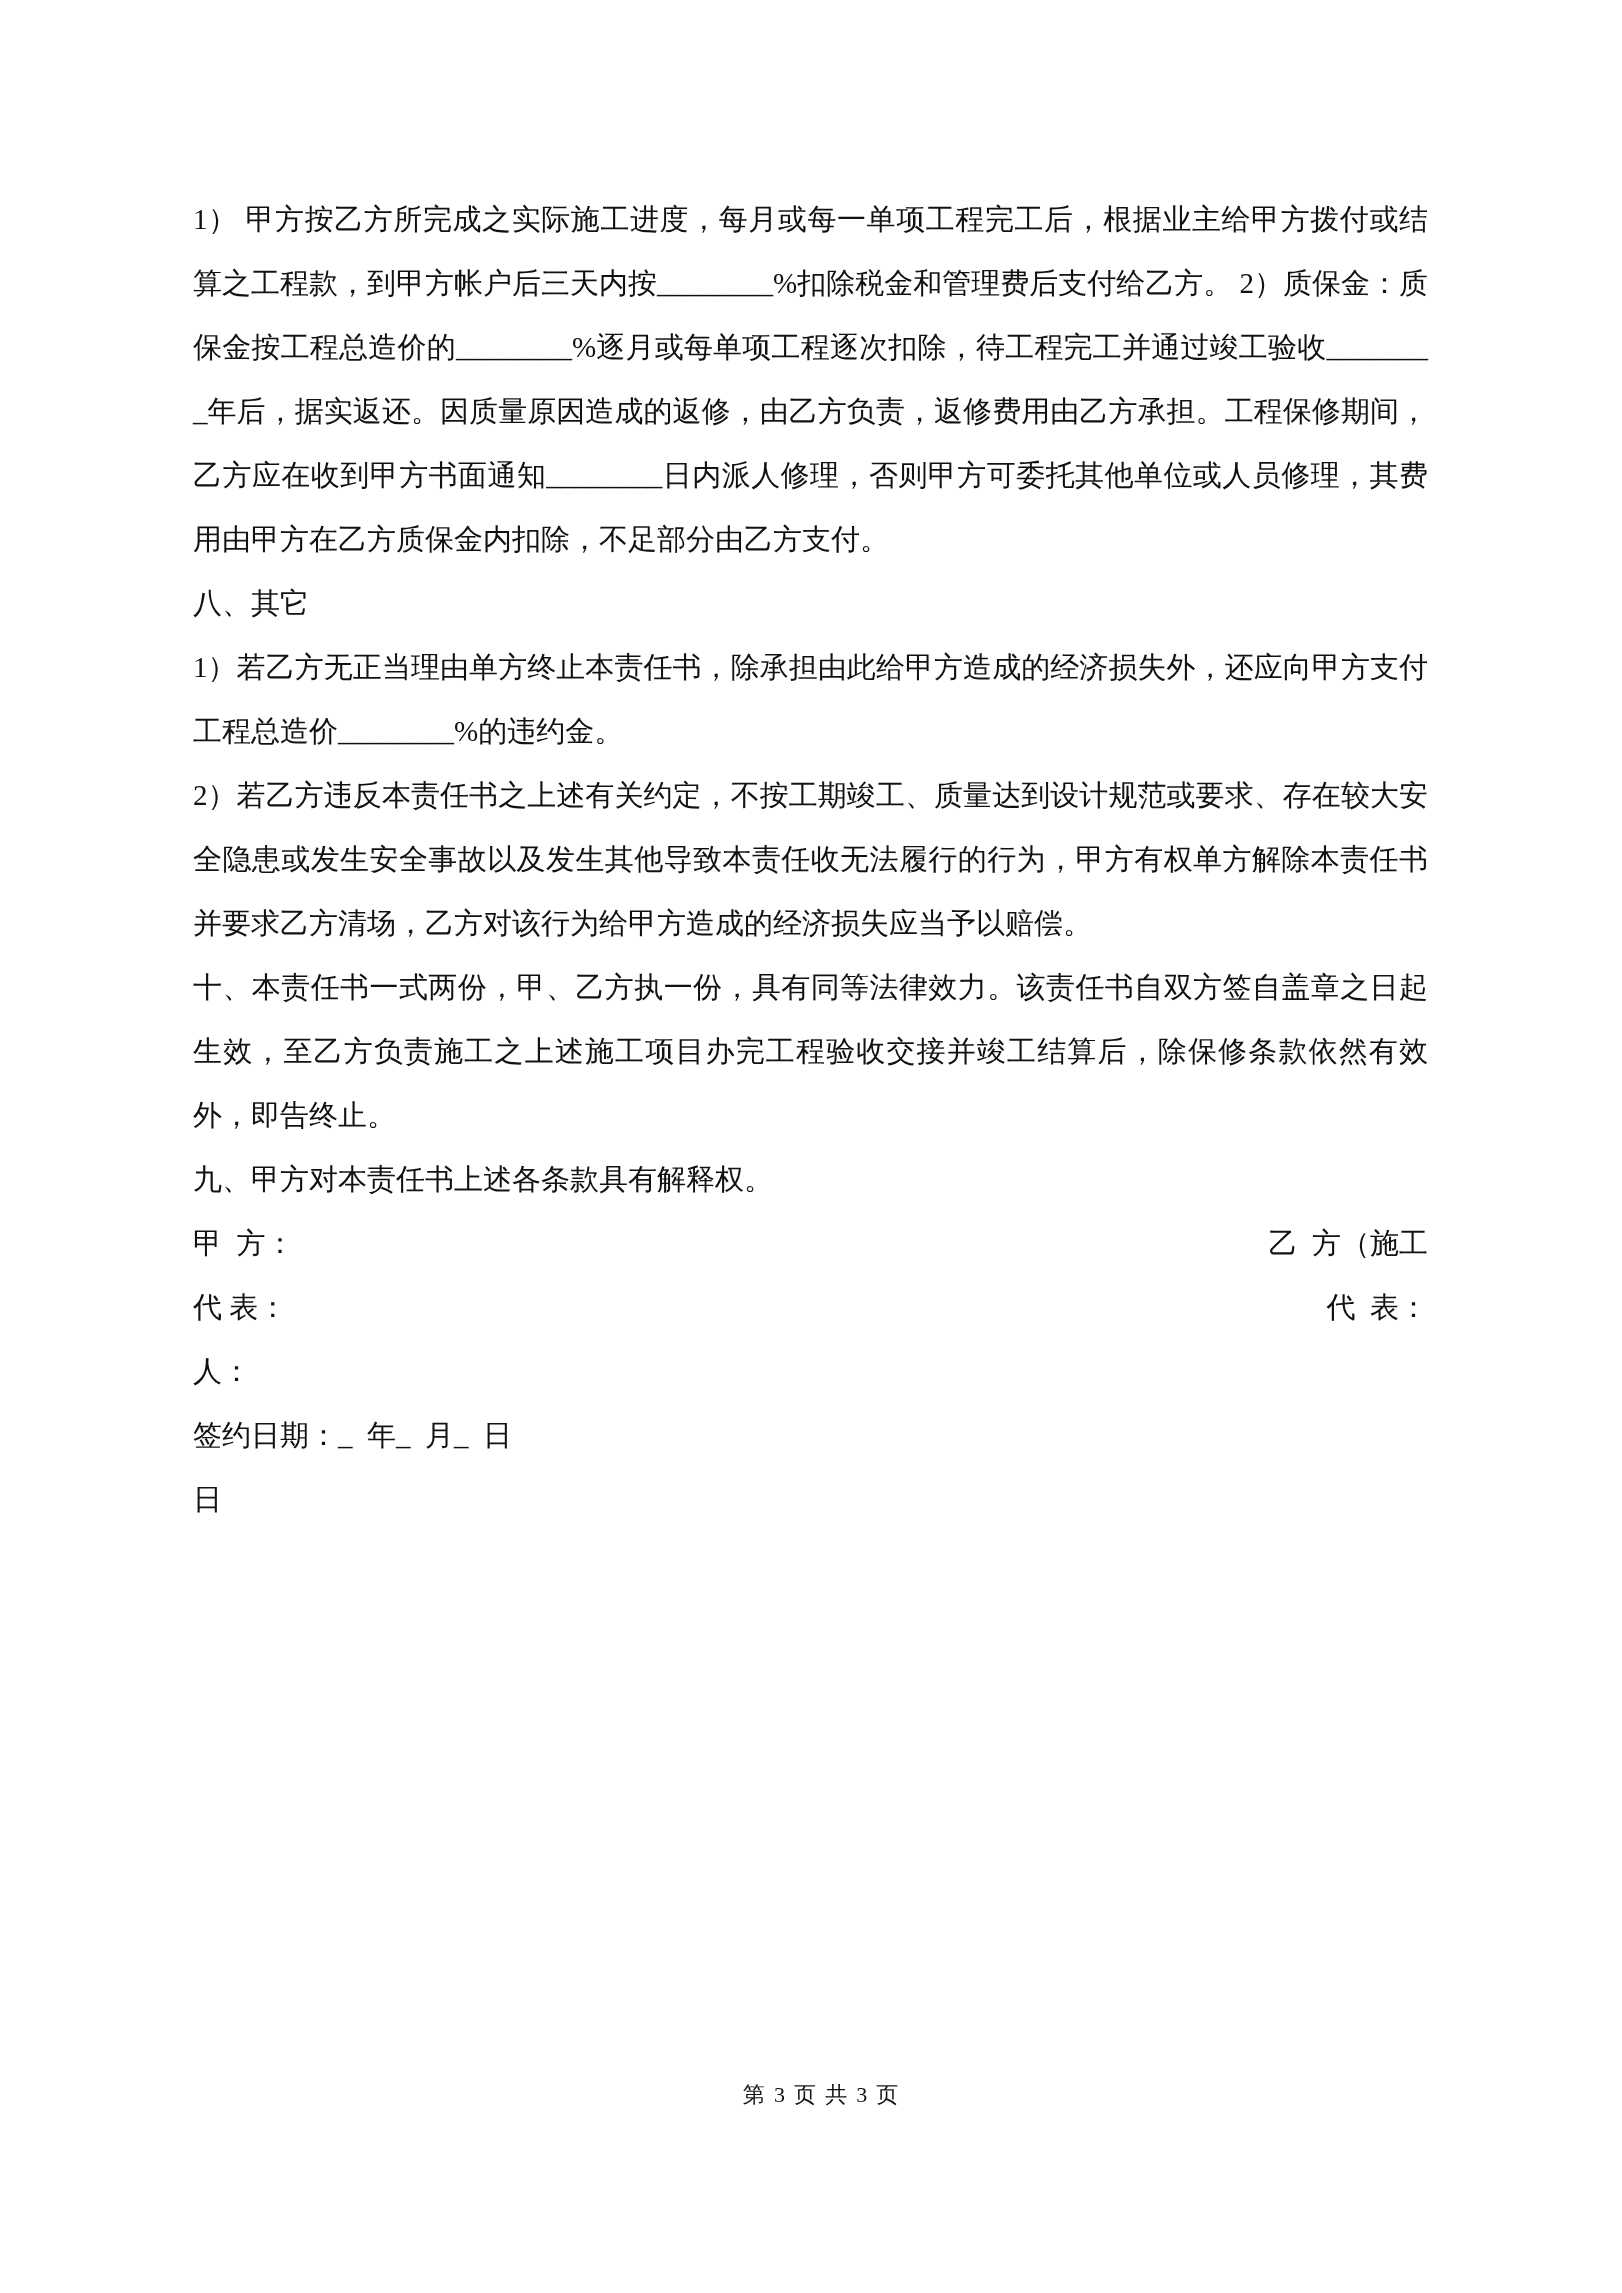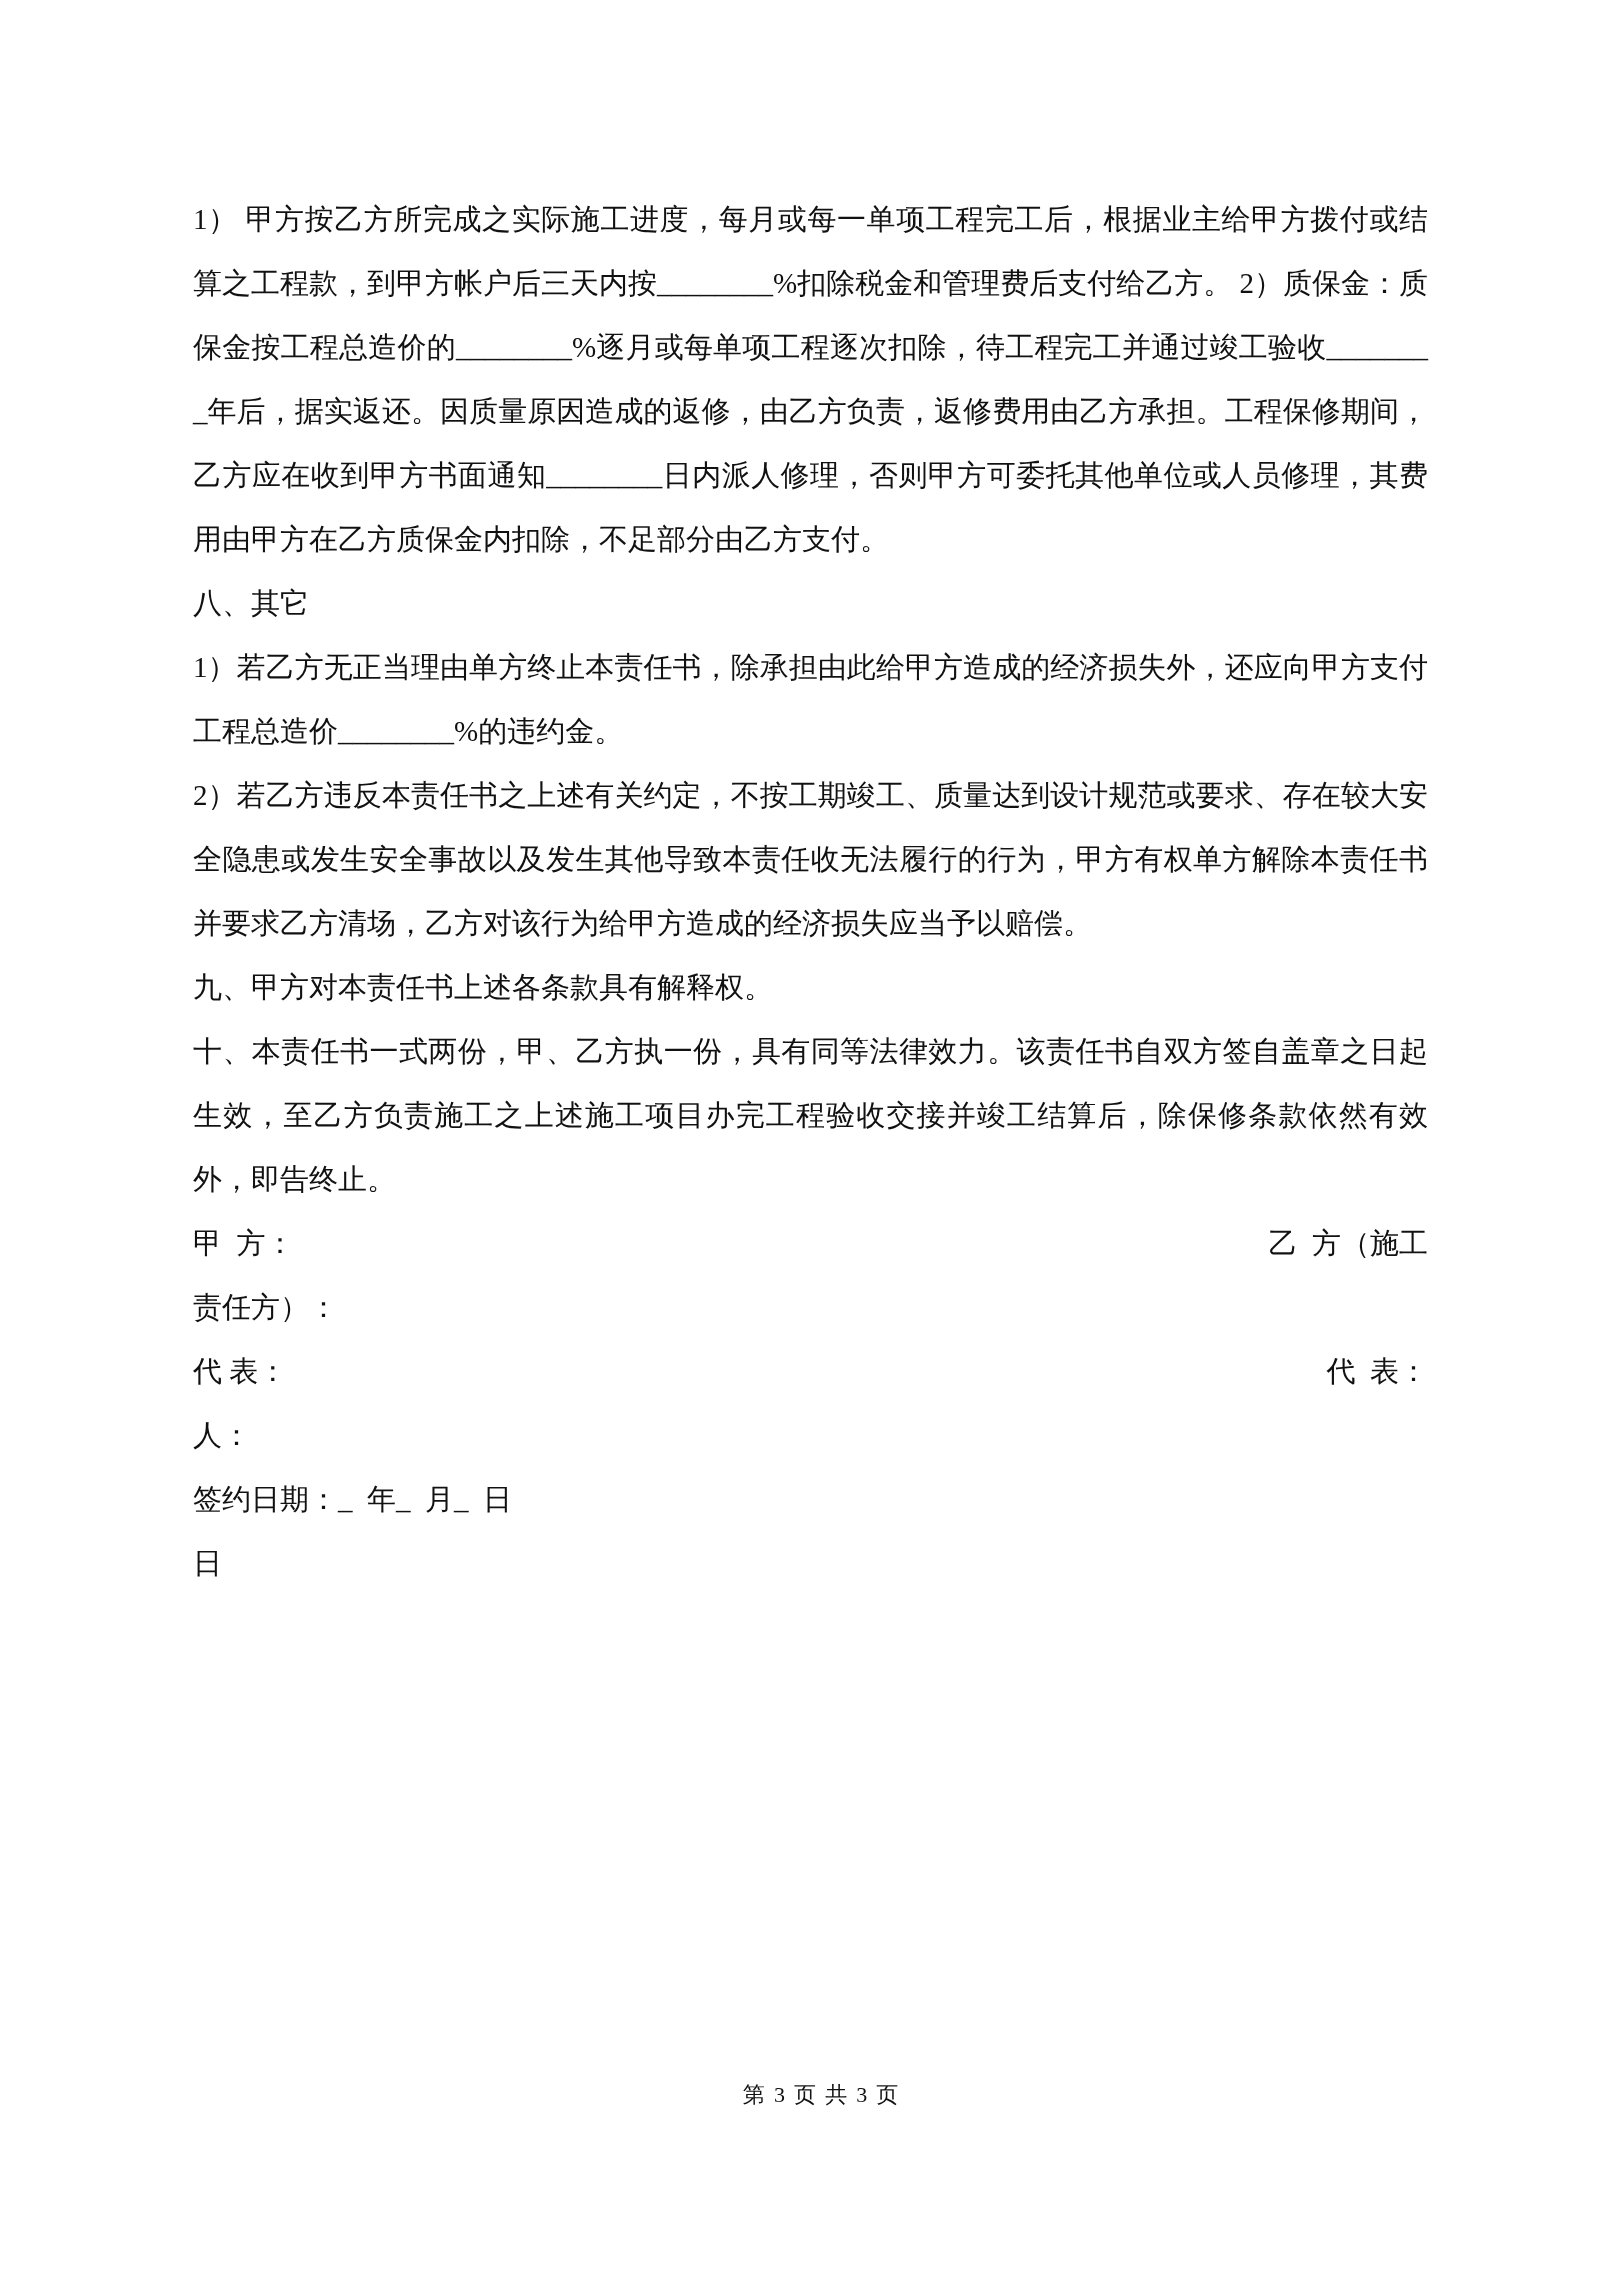--- a/index.html
+++ b/index.html
@@ -54,31 +54,27 @@
 </style>
 </head>
 <body>
 
 <div class="page">
 
   <p class="para">1）  甲方按乙方所完成之实际施工进度，每月或每一单项工程完工后，根据业主给甲方拨付或结算之工程款，到甲方帐户后三天内按________%扣除税金和管理费后支付给乙方。  2）质保金：质保金按工程总造价的________%逐月或每单项工程逐次扣除，待工程完工并通过竣工验收________年后，据实返还。因质量原因造成的返修，由乙方负责，返修费用由乙方承担。工程保修期间，乙方应在收到甲方书面通知________日内派人修理，否则甲方可委托其他单位或人员修理，其费用由甲方在乙方质保金内扣除，不足部分由乙方支付。</p>
   <p class="para">八、其它</p>
   <p class="para">1）若乙方无正当理由单方终止本责任书，除承担由此给甲方造成的经济损失外，还应向甲方支付工程总造价________%的违约金。</p>
   <p class="para">2）若乙方违反本责任书之上述有关约定，不按工期竣工、质量达到设计规范或要求、存在较大安全隐患或发生安全事故以及发生其他导致本责任收无法履行的行为，甲方有权单方解除本责任书并要求乙方清场，乙方对该行为给甲方造成的经济损失应当予以赔偿。</p>
+  <p class="para">十、本责任书一式两份，甲、乙方执一份，具有同等法律效力。该责任书自双方签自盖章之日起生效，至乙方负责施工之上述施工项目办完工程验收交接并竣工结算后，除保修条款依然有效外，即告终止。</p>
   <p class="para">九、甲方对本责任书上述各条款具有解释权。</p>
-  <p class="para">十、本责任书一式两份，甲、乙方执一份，具有同等法律效力。该责任书自双方签自盖章之日起生效，至乙方负责施工之上述施工项目办完工程验收交接并竣工结算后，除保修条款依然有效外，即告终止。</p>
 
   <div class="signatures">
     <div class="sig-row">
       <span class="sig-left">甲  方：</span>
       <span class="sig-right">乙  方（施工</span>
-    </div>
-    <div class="sig-row">
-      <span class="sig-left">责任方）：</span>
-      <span class="sig-right"></span>
     </div>
     <div class="sig-row">
       <span class="sig-left">代 表：</span>
       <span class="sig-right">代  表：</span>
     </div>
     <div class="sig-row">
       <span class="sig-left">人：</span>
       <span class="sig-right"></span>
     </div>
     <div class="sig-row">

